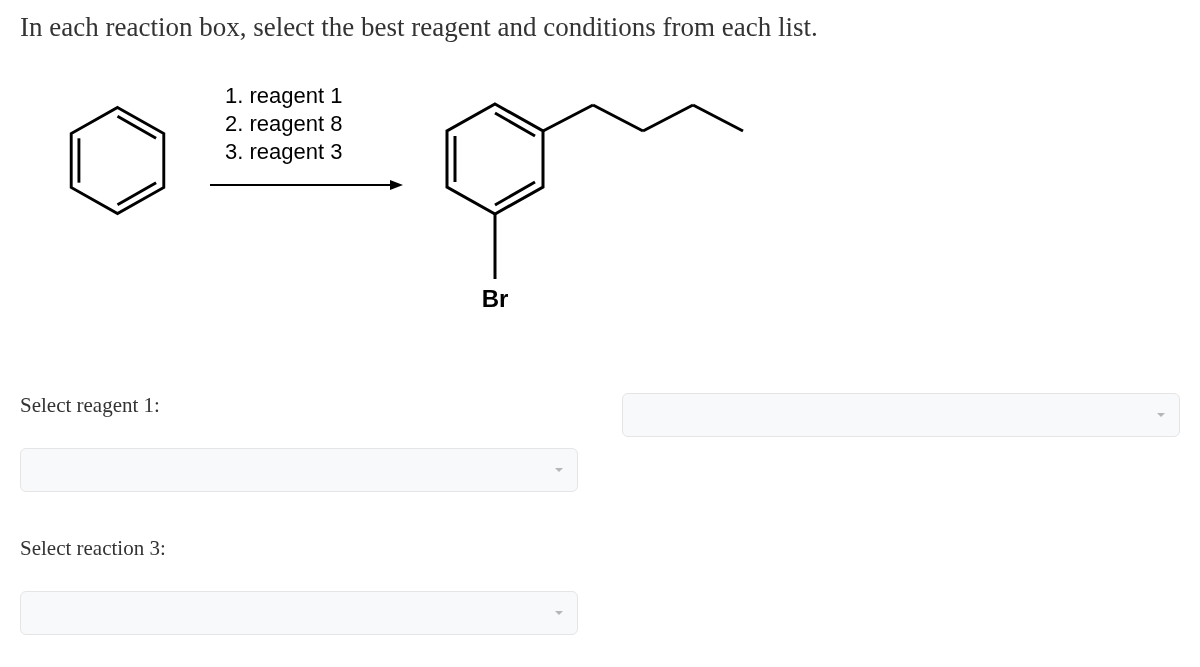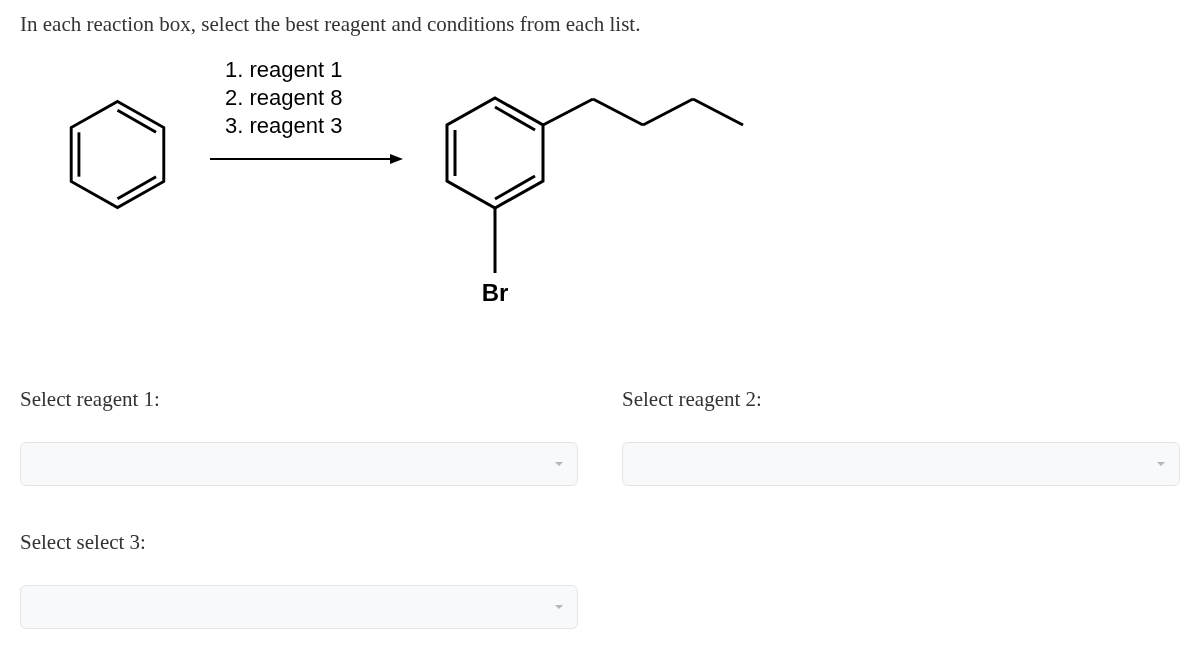--- a/index.html
+++ b/index.html
@@ -7,21 +7,21 @@
       margin: 0;
       padding: 0;
     }
     body {
       font-family: 'Times New Roman', Times, serif;
       background: #fff;
       padding: 12px 20px;
       width: 1200px;
     }
     .instruction {
-      font-size: 21px;
+      font-size: 27px;
       color: #333;
       margin-bottom: 20px;
     }
     .reaction-area {
       display: flex;
       align-items: flex-start;
       gap: 20px;
       margin-bottom: 60px;
       padding-left: 30px;
     }
@@ -35,20 +35,21 @@
       margin-bottom: 8px;
       margin-left: 20px;
     }
     .reagent-list div {
       margin-bottom: 2px;
     }
     .arrow-section {
       display: flex;
       flex-direction: column;
       align-items: flex-start;
+      margin-top: 20px;
     }
     .product-container {
       margin-top: 6px;
       font-weight: bold;
     }
     .selectors {
       display: grid;
       grid-template-columns: 1fr 1fr;
       column-gap: 60px;
       row-gap: 30px;
@@ -142,27 +143,26 @@
 <div class="selectors">
   <div class="selector-group">
     <div class="selector-label">Select reagent 1:</div>
     <div class="dropdown">
       <span></span>
       <div class="dropdown-caret"></div>
     </div>
   </div>
 
   <div class="selector-group">
-    <div class="selector-label">Select reagent 2:</div>
     <div class="dropdown">
       <span></span>
       <div class="dropdown-caret"></div>
     </div>
   </div>
 
   <div class="selector-group">
-    <div class="selector-label">Select select 3:</div>
+    <div class="selector-label">Select reaction 3:</div>
     <div class="dropdown">
       <span></span>
       <div class="dropdown-caret"></div>
     </div>
   </div>
 </div>
 
 </body></html>

